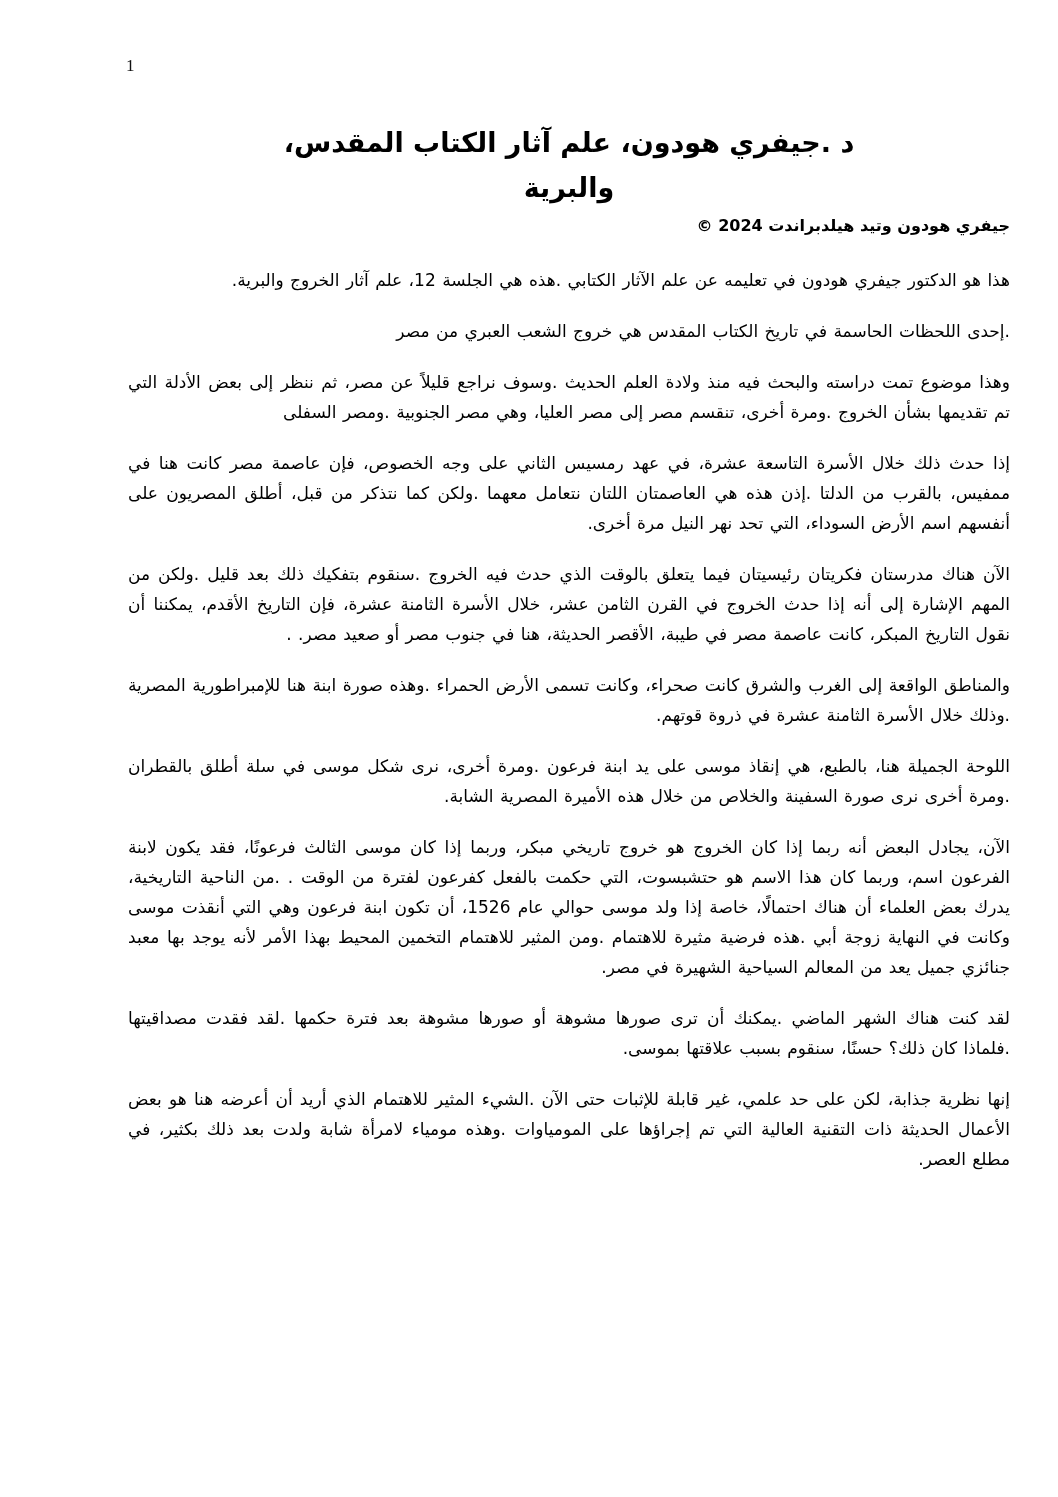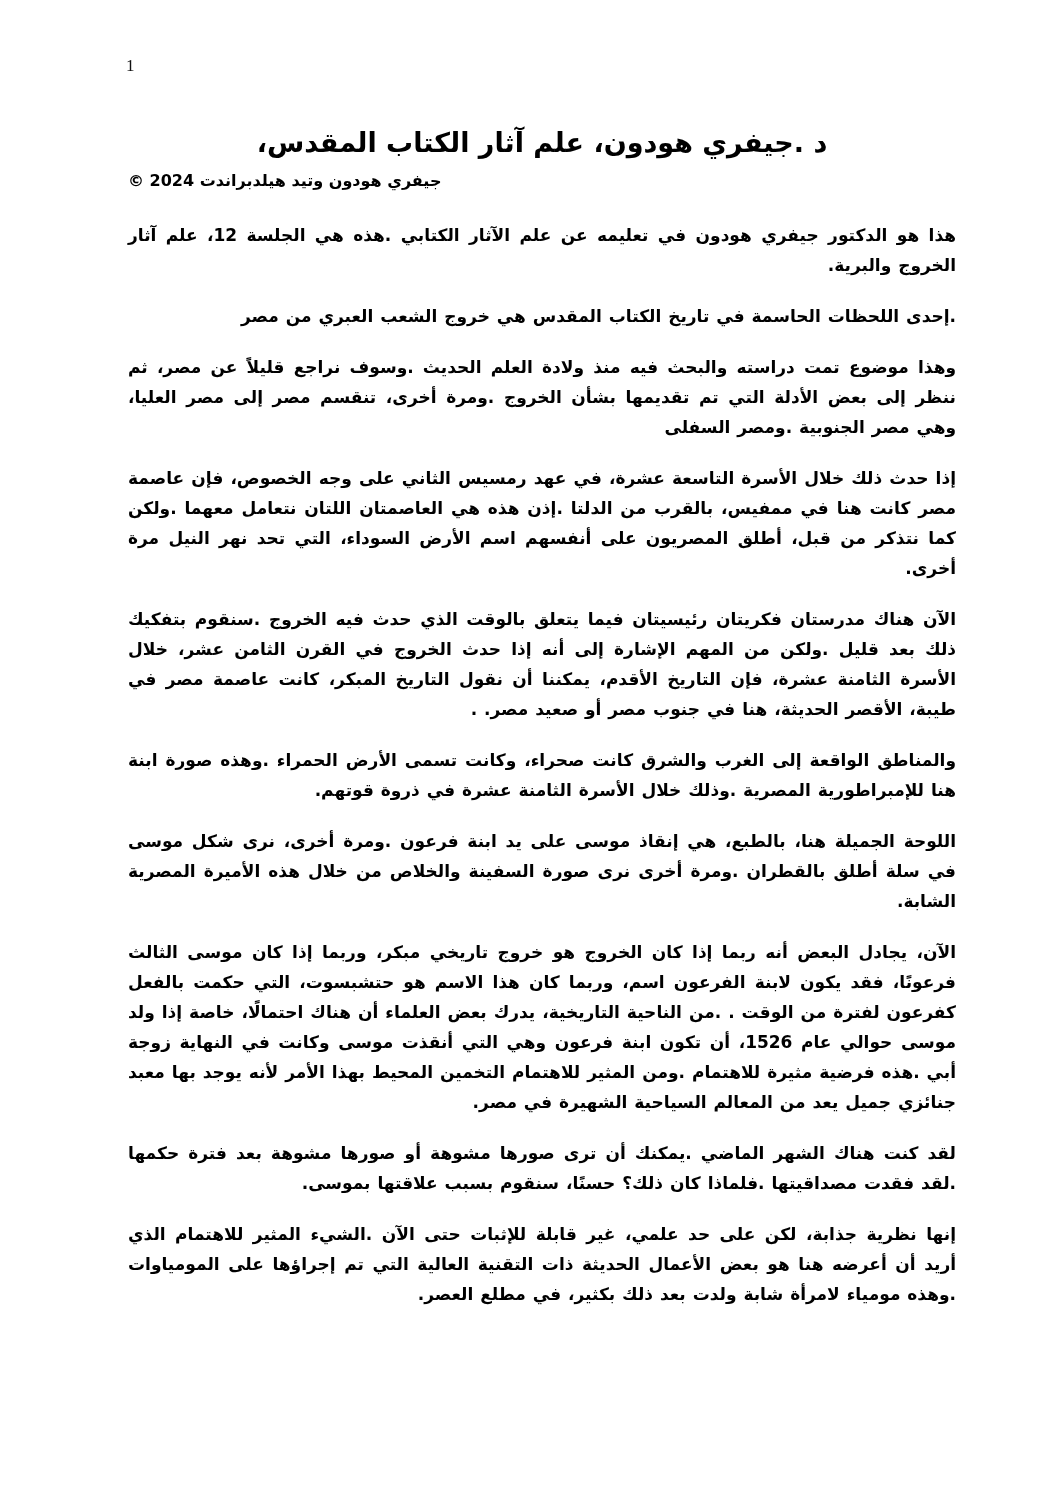--- a/index.html
+++ b/index.html
@@ -19,69 +19,70 @@
   .page-number {
     position: absolute;
     top: 56px;
     left: 126px;
     font-family: "Liberation Serif", "DejaVu Serif", serif;
     font-size: 17px;
     font-weight: normal;
     color: #111111;
   }
   .content {
-    padding: 0 102px 0 128px; 
+    padding: 0 48px 0 128px; 
   }
   .title-block {
     direction: rtl;
     text-align: center;
     margin-top: 120px;
     font-weight: bold;
   }
   .title-line {
     font-size: 27px;
     line-height: 45px;
     white-space: nowrap;
   }
   .byline {
     direction: rtl;
-    text-align: left;
+    text-align: right;
     font-size: 16px;
     line-height: 27px;
     font-weight: bold;
     margin-top: 2px;
   }
   .byline .copyright {
     direction: ltr;
     unicode-bidi: embed;
   }
   .body-text {
     margin-top: 26px;
   }
   .para {
     direction: rtl;
     text-align: justify;
     font-size: 17px;
     line-height: 30px;
-    font-weight: bold;
+    font-weight: normal;
     margin: 0 0 21px 0;
     word-spacing: 1px;
   }
 </style>
 </head>
 <body>
 
 <div class="page">
 
   <div class="page-number">1</div>
 
   <div class="content">
 
     <div class="title-block">
       <div class="title-line">د .جيفري هودون، علم آثار الكتاب المقدس،</div>
+      <div class="title-line">والبرية</div>
       <div class="byline">
         <span>جيفري هودون وتيد هيلدبراندت</span>
         <span class="copyright">© 2024</span>
       </div>
     </div>
 
     <div class="body-text">
       <p class="para">هذا هو الدكتور جيفري هودون في تعليمه عن علم الآثار الكتابي .هذه هي الجلسة 12، علم آثار الخروج والبرية.</p>
       <p class="para">.إحدى اللحظات الحاسمة في تاريخ الكتاب المقدس هي خروج الشعب العبري من مصر</p>
       <p class="para">وهذا موضوع تمت دراسته والبحث فيه منذ ولادة العلم الحديث .وسوف نراجع قليلاً عن مصر، ثم ننظر إلى بعض الأدلة التي تم تقديمها بشأن الخروج .ومرة أخرى، تنقسم مصر إلى مصر العليا، وهي مصر الجنوبية .ومصر السفلى</p>

